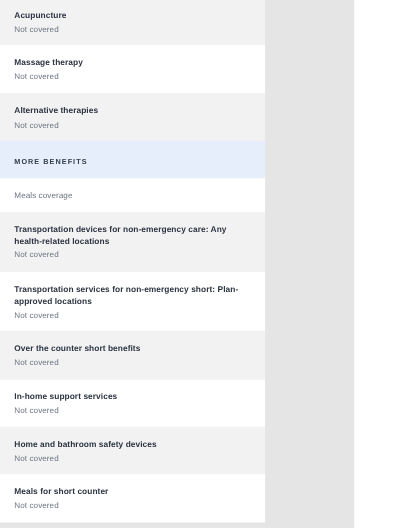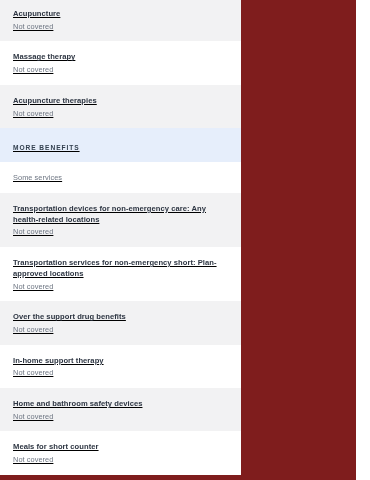--- a/index.html
+++ b/index.html
@@ -9,25 +9,24 @@
   }
   body {
     width: 370px;
     height: 480px;
     overflow: hidden;
     font-family: "Liberation Sans", sans-serif;
     -webkit-font-smoothing: antialiased;
   }
 
   #benefits-page {
-    width: 356px;
+    width: 322px;
     height: 480px;
     position: relative;
-    background: #7f1d1d;
-    text-decoration: underline;
+    background: #e5e5e5;
   }
 
   
   .benefit-list {
     width: 241px;
     position: relative;
   }
 
   .benefit-row {
     box-sizing: border-box;
@@ -87,53 +86,53 @@
       <p class="benefit-title">Acupuncture</p>
       <p class="benefit-status">Not covered</p>
     </div>
 
     <div class="benefit-row">
       <p class="benefit-title">Massage therapy</p>
       <p class="benefit-status">Not covered</p>
     </div>
 
     <div class="benefit-row shaded">
-      <p class="benefit-title">Acupuncture therapies</p>
+      <p class="benefit-title">Alternative therapies</p>
       <p class="benefit-status">Not covered</p>
     </div>
 
   </div>
 
   <div class="section-header">
     <span class="section-header-label">MORE BENEFITS</span>
   </div>
 
   <div class="benefit-list">
 
     <div class="benefit-row">
-      <p class="benefit-status">Some services</p>
+      <p class="benefit-status">Meals coverage</p>
     </div>
 
     <div class="benefit-row shaded">
       <p class="benefit-title">Transportation devices for non-emergency care: Any health-related locations</p>
       <p class="benefit-status">Not covered</p>
     </div>
 
     <div class="benefit-row">
       <p class="benefit-title">Transportation services for non-emergency short: Plan-approved locations</p>
       <p class="benefit-status">Not covered</p>
     </div>
 
     <div class="benefit-row shaded">
-      <p class="benefit-title">Over the support drug benefits</p>
+      <p class="benefit-title">Over the counter short benefits</p>
       <p class="benefit-status">Not covered</p>
     </div>
 
     <div class="benefit-row">
-      <p class="benefit-title">In-home support therapy</p>
+      <p class="benefit-title">In-home support services</p>
       <p class="benefit-status">Not covered</p>
     </div>
 
     <div class="benefit-row shaded">
       <p class="benefit-title">Home and bathroom safety devices</p>
       <p class="benefit-status">Not covered</p>
     </div>
 
     <div class="benefit-row">
       <p class="benefit-title">Meals for short counter</p>

